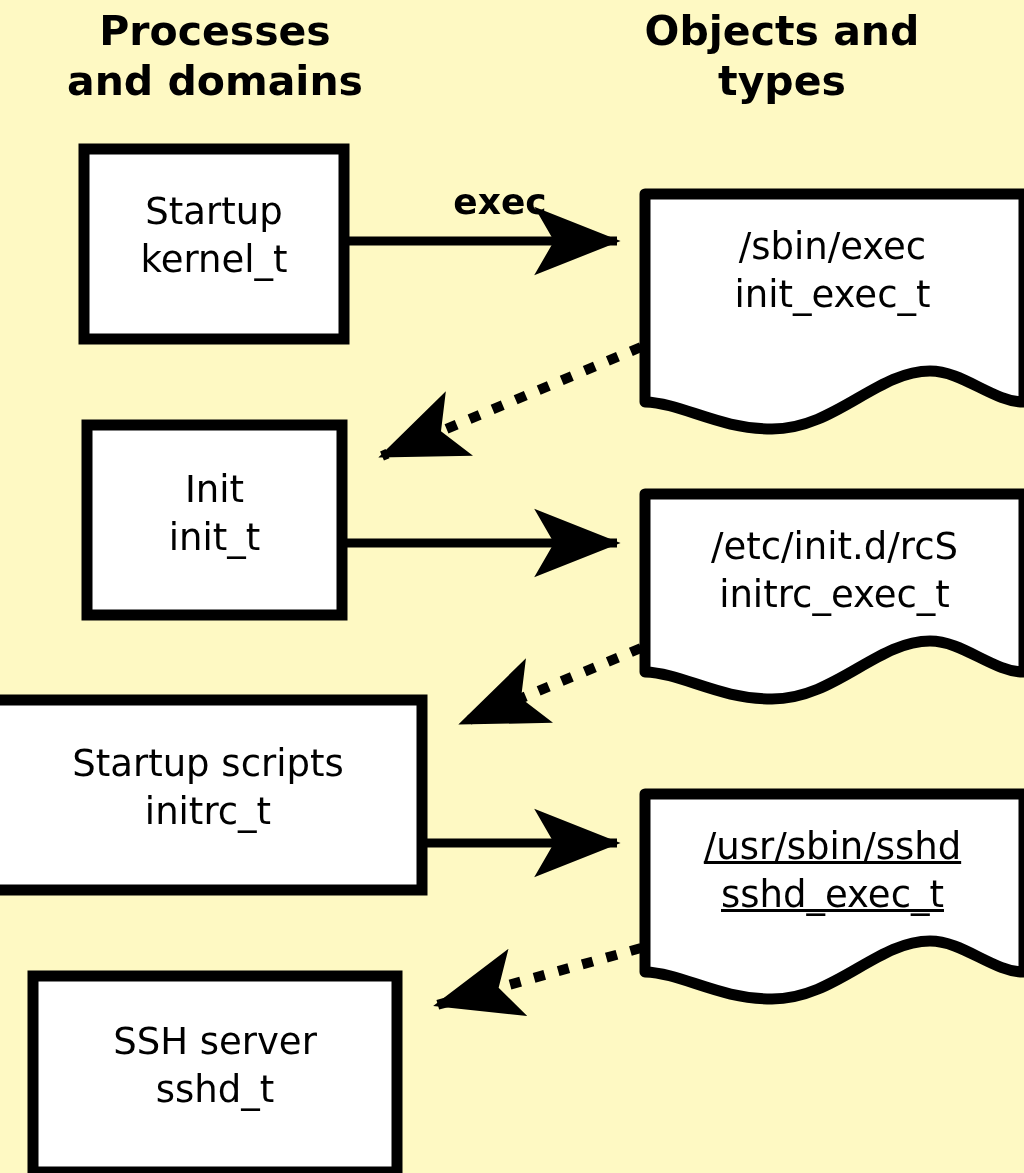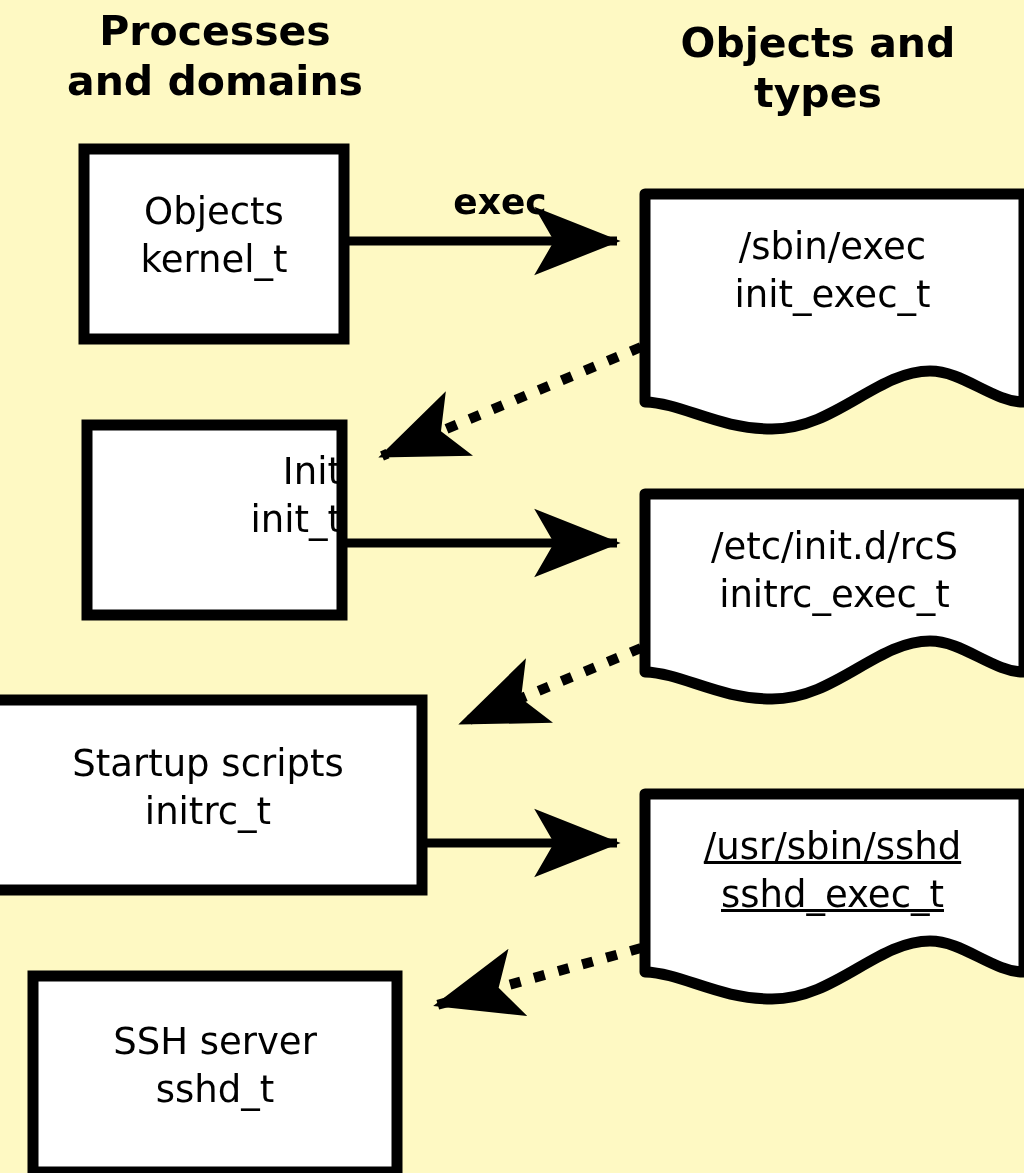--- a/index.html
+++ b/index.html
@@ -21,21 +21,21 @@
     position: absolute;
     font-family: "DejaVu Sans", "Liberation Sans", sans-serif;
     font-weight: bold;
     font-size: 41px;
     line-height: 50px;
     color: #000000;
     text-align: center;
     white-space: pre-line;
   }
   #header-processes { left: 15px;  top: 6px;  width: 400px; }
-  #header-objects   { left: 618px; top: 6px;  width: 400px; margin-top: 12px; }
+  #header-objects   { left: 582px; top: 6px;  width: 400px; }
 
   svg.layer {
     position: absolute;
     left: 0;
     top: 0;
     width: 1024px;
     height: 1173px;
   }
 
   .node-label {
@@ -109,24 +109,24 @@
 
     <line x1="422" y1="843" x2="617" y2="843" stroke="#000000" stroke-width="9" marker-end="url(#arrowSolid)"></line>
 
     <line x1="641" y1="347" x2="382" y2="456" stroke="#000000" stroke-width="10" stroke-dasharray="11 14" stroke-linecap="butt" marker-end="url(#arrowDotted)"></line>
 
     <line x1="641" y1="648" x2="462" y2="723" stroke="#000000" stroke-width="10" stroke-dasharray="11 14" stroke-linecap="butt" marker-end="url(#arrowDotted)"></line>
 
     <line x1="641" y1="948" x2="437" y2="1005" stroke="#000000" stroke-width="10" stroke-dasharray="11 14" stroke-linecap="butt" marker-end="url(#arrowDotted)"></line>
   </svg>
 
-  <div class="node-label" style="left:84px; top:188px; width:260px;">Objects
+  <div class="node-label" style="left:84px; top:188px; width:260px;">Startup
 kernel_t</div>
 
-  <div class="node-label" style="left:87px; top:448px; width:255px;text-align:right;">Init
+  <div class="node-label" style="left:87px; top:466px; width:255px;">Init
 init_t</div>
 
   <div class="node-label" style="left:-6px; top:740px; width:428px;">Startup scripts
 initrc_t</div>
 
   <div class="node-label" style="left:33px; top:1018px; width:364px;">SSH server
 sshd_t</div>
 
   <div class="node-label" style="left:645px; top:223px; width:375px;">/sbin/exec
 init_exec_t</div>

